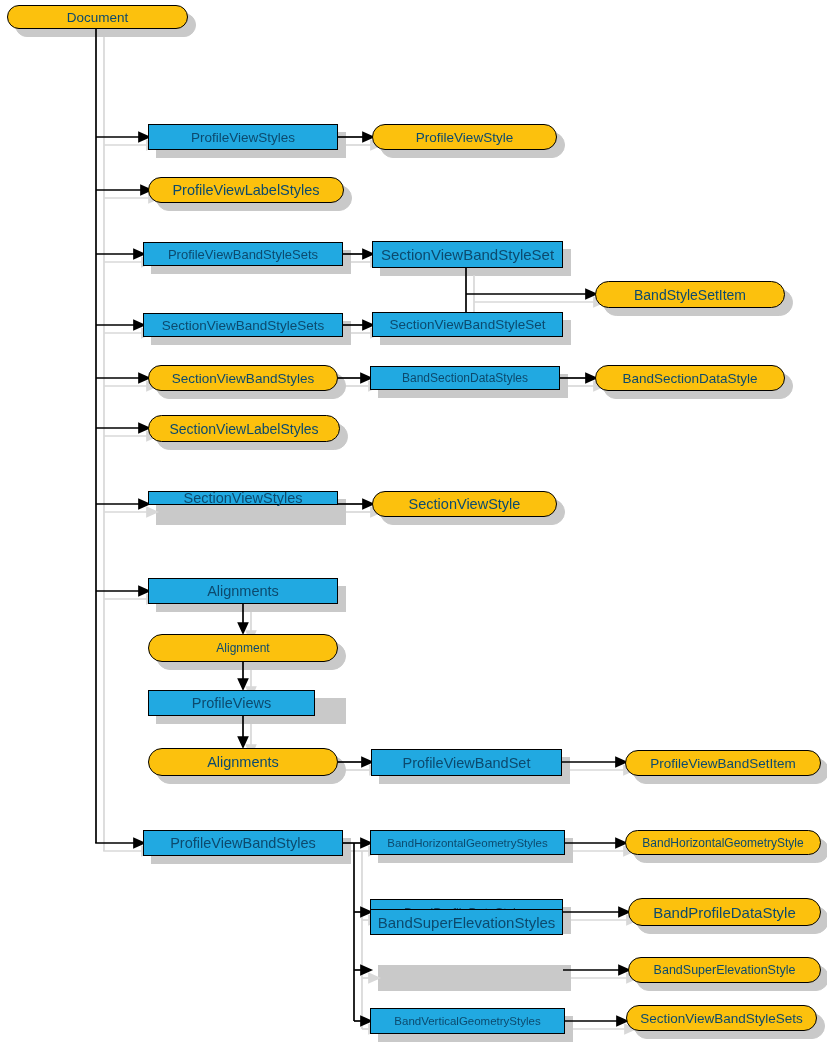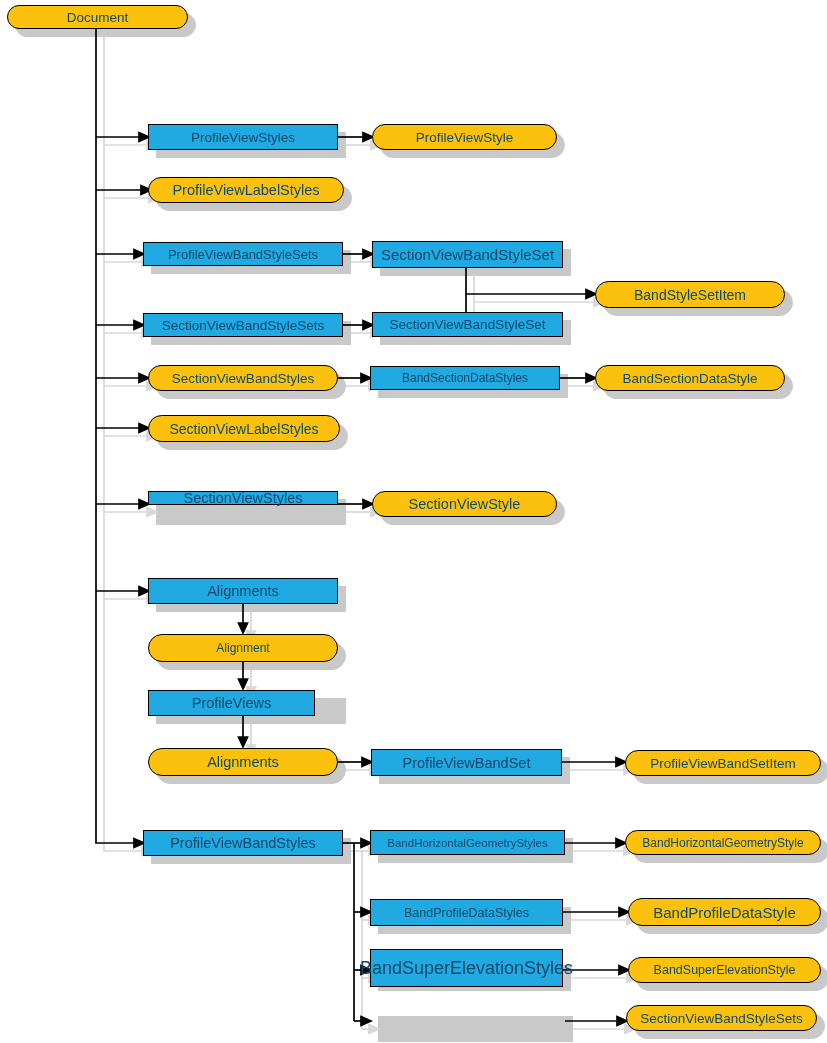--- a/index.html
+++ b/index.html
@@ -188,19 +188,20 @@
     <div class="node capsule" style="left:625px;top:750px;width:196px;height:26px;font-size:13.5px">ProfileViewBandSetItem</div>
 
     <div class="node rect" style="left:143px;top:830px;width:200px;height:26px;font-size:14.5px">ProfileViewBandStyles</div>
 
     <div class="node rect" style="left:370px;top:830px;width:195px;height:25px;font-size:11.5px">BandHorizontalGeometryStyles</div>
     <div class="node capsule" style="left:625px;top:830px;width:196px;height:25px;font-size:12px">BandHorizontalGeometryStyle</div>
 
     <div class="node rect" style="left:370px;top:899px;width:193px;height:27px;font-size:12.5px">BandProfileDataStyles</div>
     <div class="node capsule" style="left:628px;top:898px;width:193px;height:28px;font-size:15px">BandProfileDataStyle</div>
 
-    <div class="node rect" style="left:370px;top:949px;width:193px;height:38px;font-size:18px">BandSuperElevationStyles</div>
+    <div class="node rect" style="left:370px;top:909px;width:193px;height:26px;font-size:15px">BandSuperElevationStyles</div>
     <div class="node capsule" style="left:628px;top:957px;width:193px;height:26px;font-size:12.5px">BandSuperElevationStyle</div>
 
+    <div class="node rect" style="left:370px;top:1008px;width:195px;height:26px;font-size:11.5px">BandVerticalGeometryStyles</div>
     <div class="node capsule" style="left:626px;top:1005px;width:191px;height:26px;font-size:13.5px">SectionViewBandStyleSets</div>
   </div>
 
 </div>
 
 </body></html>

